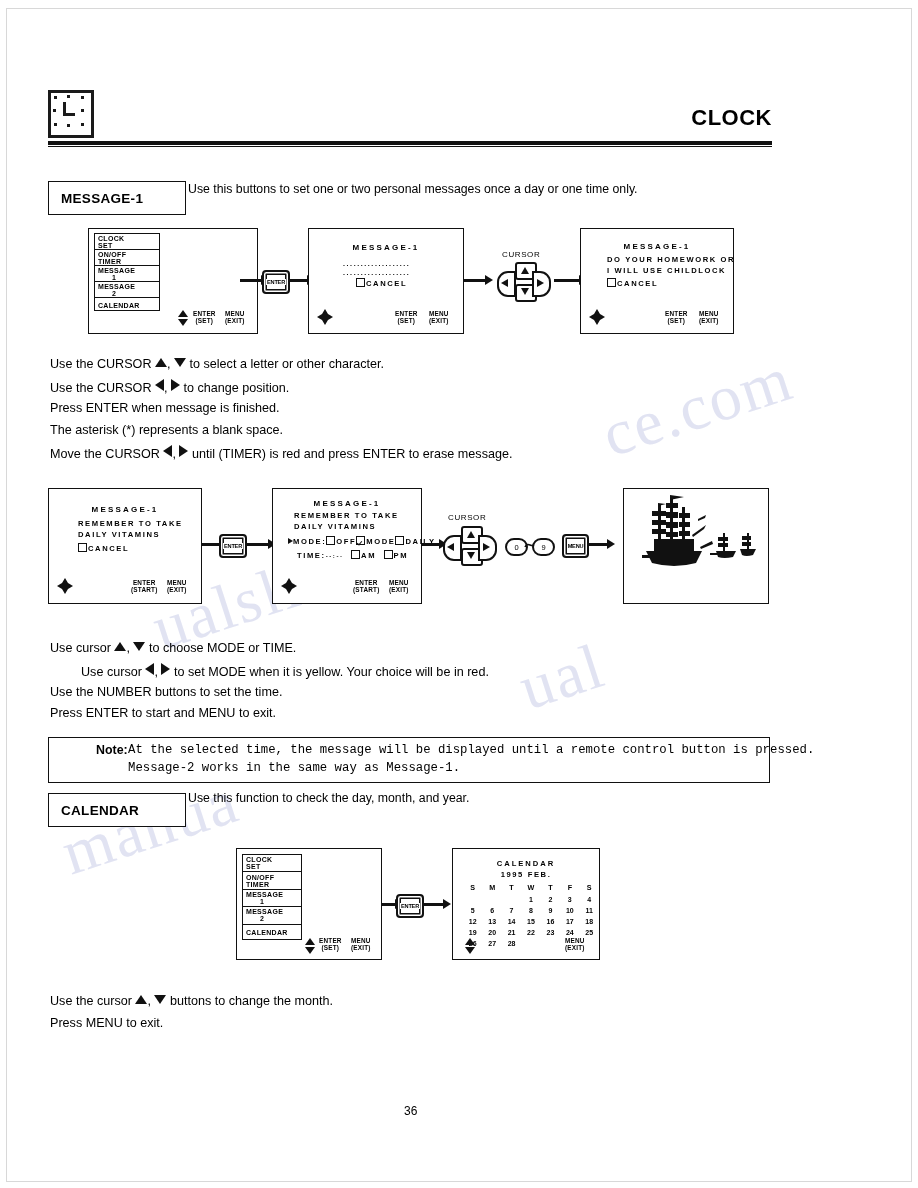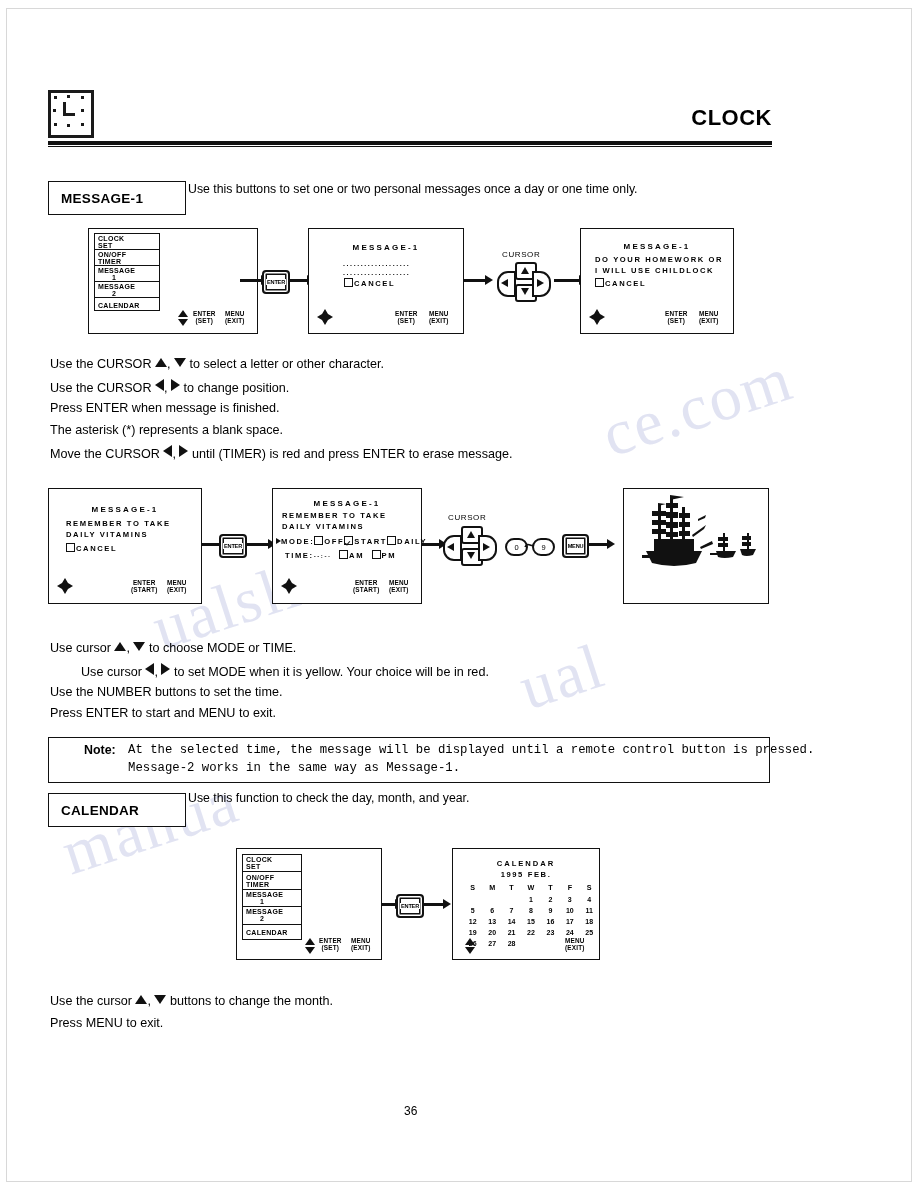--- a/index.html
+++ b/index.html
@@ -26,21 +26,21 @@
   .label-box{position:absolute;border:1.5px solid #111;background:#fff;
              display:flex;align-items:center;padding-left:12px;
              font-size:13.5px;font-weight:bold;letter-spacing:.3px;}
   .intro{position:absolute;font-size:12.3px;}
 
   
   .osd{position:absolute;border:1.6px solid #111;background:#fff;}
   .osd-title{position:absolute;width:100%;text-align:center;font-size:8px;
              font-weight:bold;letter-spacing:2.2px;}
   .osd-line{position:absolute;font-size:7.6px;font-weight:bold;letter-spacing:1.6px;
-            white-space:nowrap;}
+            white-space:nowrap;margin-left:12px;}
   .osd-dots{position:absolute;font-size:7px;letter-spacing:1.6px;font-weight:bold;}
   .osd-foot{position:absolute;font-size:6.4px;font-weight:bold;line-height:1.05;
             text-align:center;letter-spacing:.2px;}
   .chk{display:inline-block;width:7px;height:7px;border:1.4px solid #111;background:#fff;
        vertical-align:-1px;margin-right:1px;position:relative;}
   .chk.on:after{content:"";position:absolute;left:1px;top:2.5px;width:2px;height:4px;
        border-right:1.4px solid #111;border-bottom:1.4px solid #111;
        transform:rotate(40deg);}
 
   
@@ -323,21 +323,21 @@
       <span>ENTER</span>
     </div>
   <div class="arrow" style="left:245px;top:543px;width:24px;"></div>
 
   <div class="osd" style="left:272px;top:488px;width:148px;height:114px;">
     <div class="osd-title" style="top:10px;">MESSAGE-1</div>
     <div class="osd-line" style="left:9px;top:22px;">REMEMBER  TO  TAKE</div>
     <div class="osd-line" style="left:9px;top:33px;">DAILY  VITAMINS</div>
 
     <div class="osd-line" style="left:3px;top:47px;">
-      <span class="ar-rt" style="border-top-width:3px;border-bottom-width:3px;border-left-width:5px;vertical-align:0;"></span><span>MODE:</span><span class="chk"></span><span>OFF</span><span class="chk on"></span><span>START</span><span class="chk"></span><span>DAILY</span>
+      <span class="ar-rt" style="border-top-width:3px;border-bottom-width:3px;border-left-width:5px;vertical-align:0;"></span><span>MODE:</span><span class="chk"></span><span>OFF</span><span class="chk on"></span><span>MODE</span><span class="chk"></span><span>DAILY</span>
     </div>
 
     <div class="osd-line" style="left:12px;top:61px;">
       <span>TIME:</span><span style="font-size:6px;">--:--</span>&nbsp;&nbsp;<span class="chk"></span><span>AM</span>&nbsp;&nbsp;<span class="chk"></span><span>PM</span>
     </div>
 
     <div class="diamond" style="left:8px;top:89px;">
       <i class="up"></i>
         <i class="dn"></i>
         <i class="lf"></i>
@@ -428,21 +428,21 @@
   <div class="tline" style="left:50px;top:663px;margin-left:31px;">
     <span>Use cursor</span>
     <span class="ar-lf"></span><span>,</span>
     <span class="ar-rt"></span>
     <span>to set MODE when it is yellow.  Your choice will be in red.</span>
   </div>
   <div class="tline" style="left:50px;top:685px;">Use the NUMBER buttons to set the time.</div>
   <div class="tline" style="left:50px;top:706px;">Press ENTER to start and MENU to exit.</div>
 
   <div class="note-box" style="left:48px;top:737px;width:720px;height:44px;"></div>
-  <div class="note-lbl" style="left:74px;top:743px;padding-left:10px;">Note:</div>
+  <div class="note-lbl" style="left:86px;top:743px;padding-left:10px;">Note:</div>
   <div class="note-txt" style="left:128px;top:742px;font-family:Liberation Mono, monospace;">
     <div>At the selected time, the message will be displayed until a remote control button is pressed.</div>
     <div>Message-2 works in the same way as Message-1.</div>
   </div>
 
   <div class="label-box" style="left:48px;top:793px;width:124px;height:32px;">
     <span>CALENDAR</span>
   </div>
   <div class="intro" style="left:188px;top:791px;">Use this function to check the day, month, and year.</div>
 

